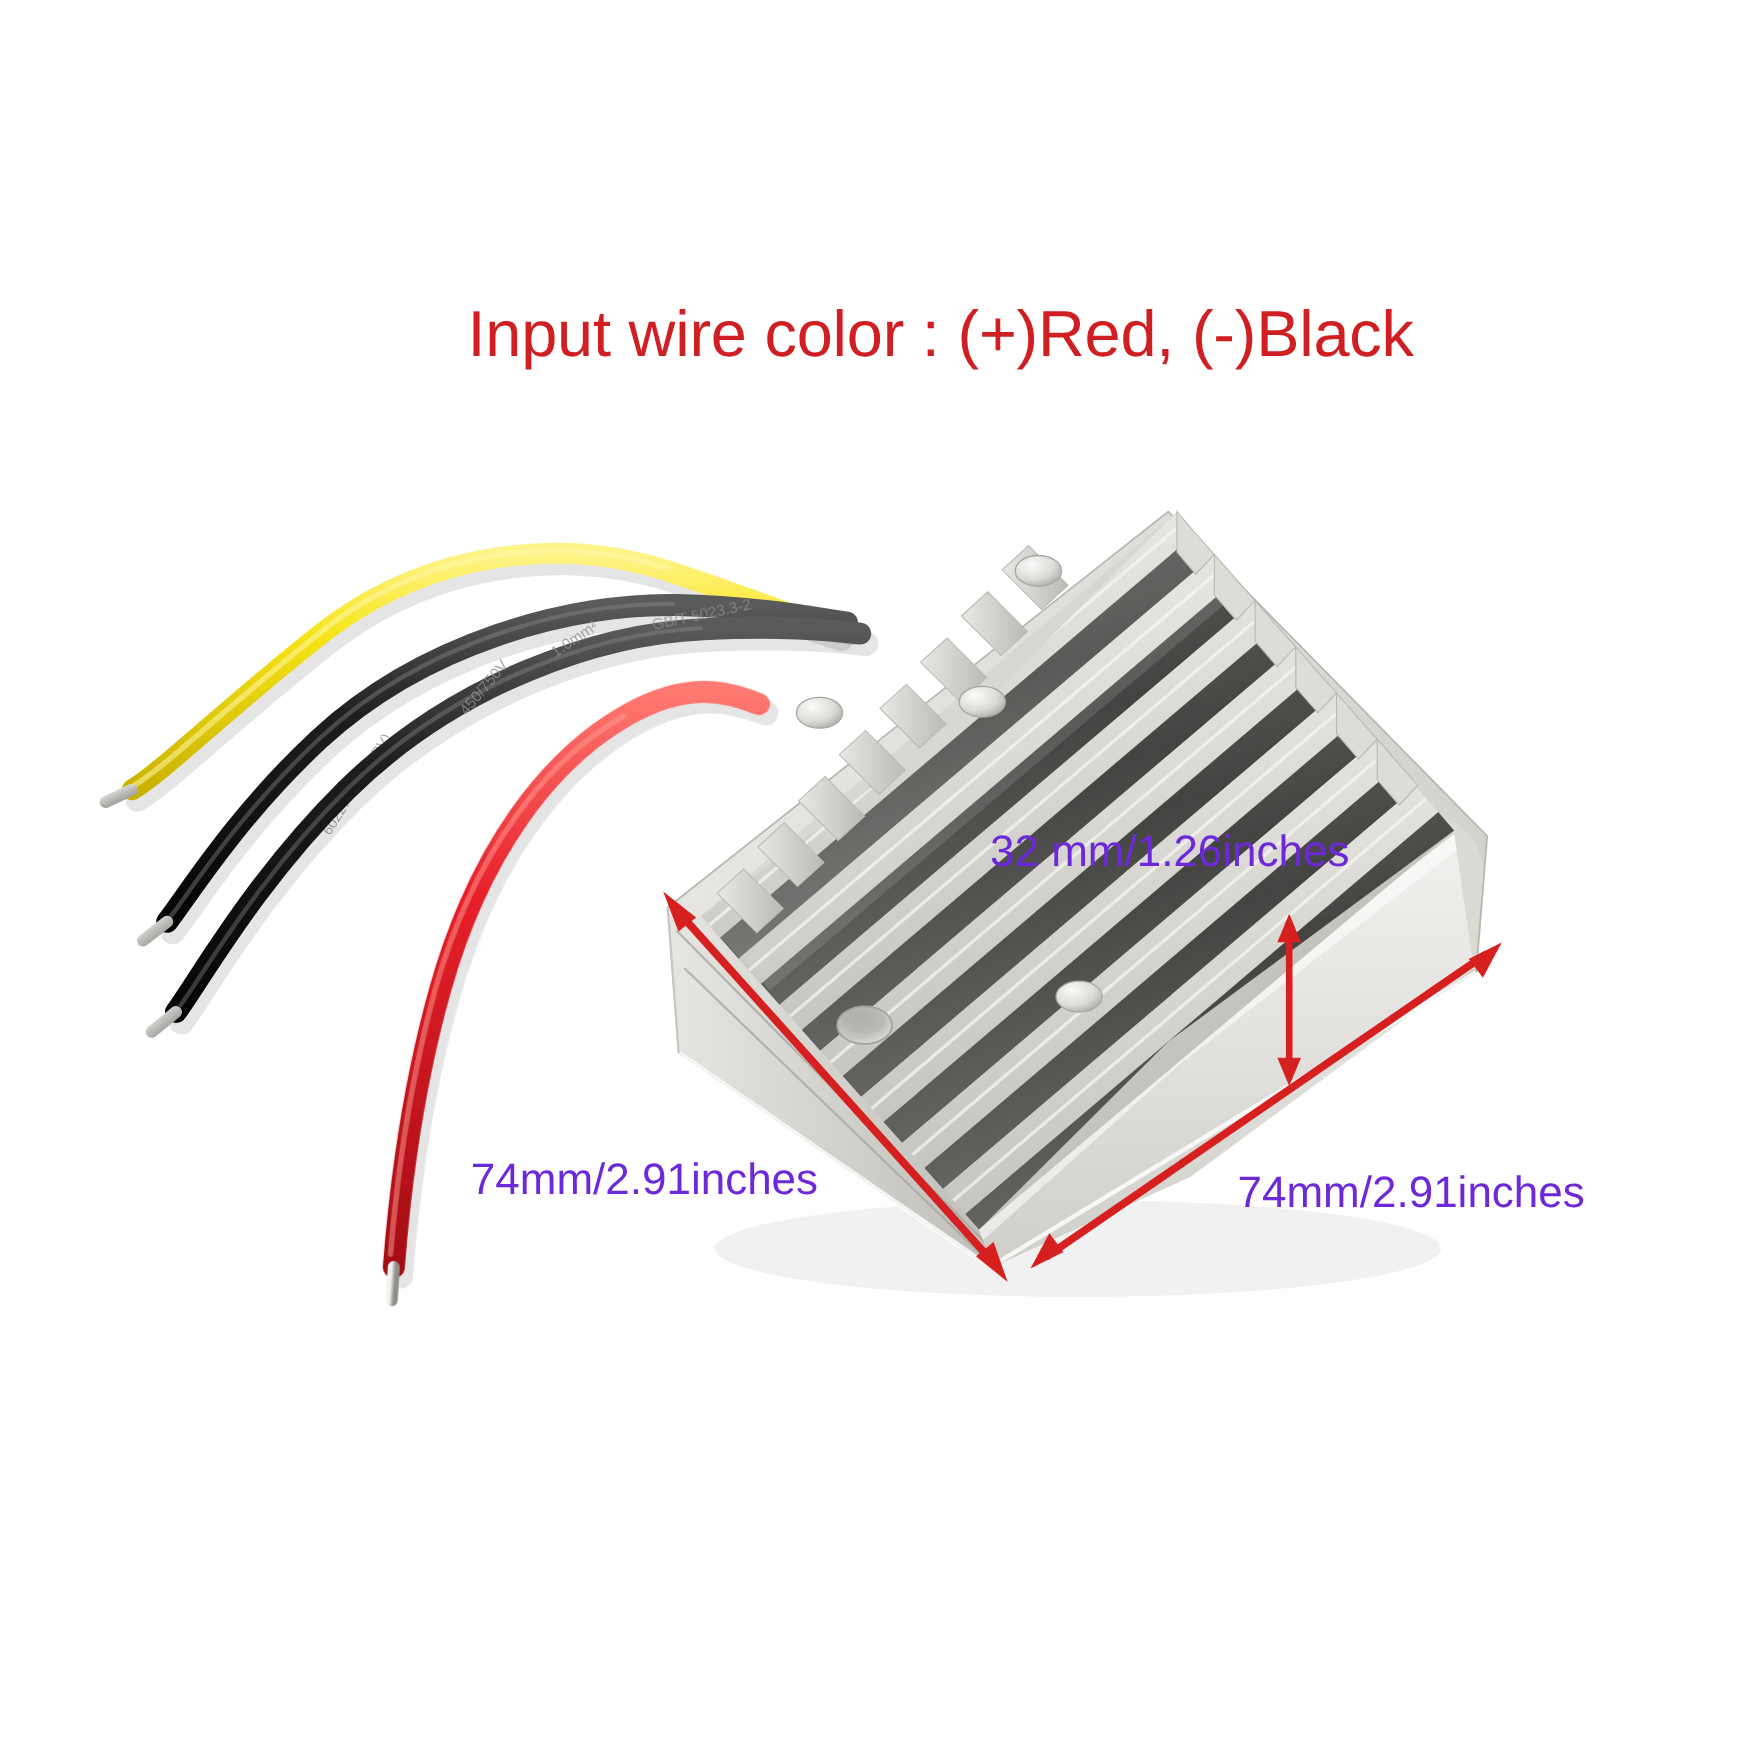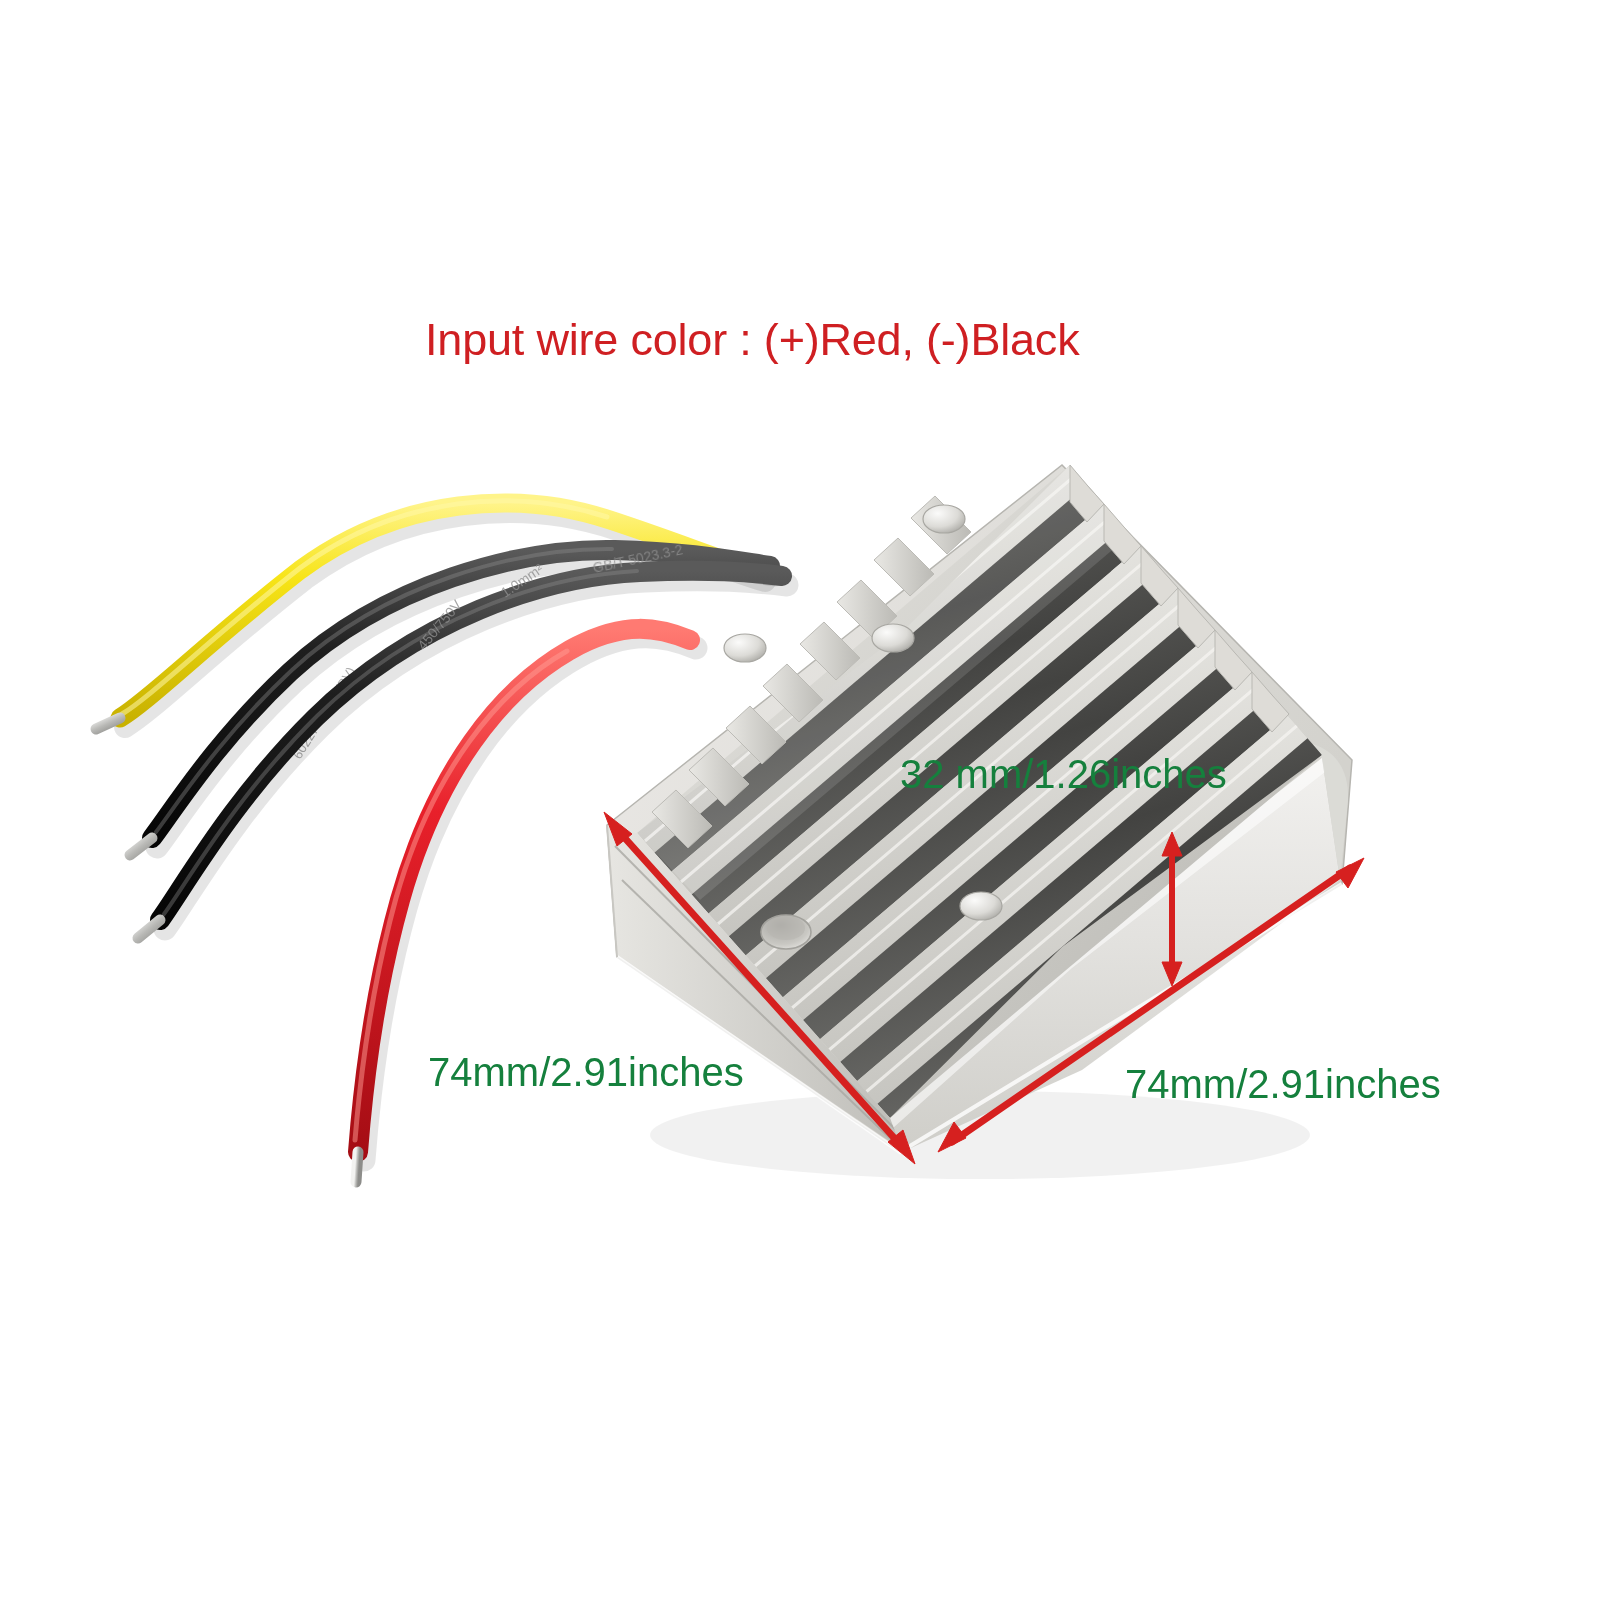--- a/index.html
+++ b/index.html
@@ -14,26 +14,26 @@
   svg#scene{position:absolute;left:0;top:0;width:1600px;height:1600px;display:block;}
 
   .anno-text{
     position:absolute;
     color:#cf1f22;
     font-family:"Liberation Sans",sans-serif;
     white-space:nowrap;
     letter-spacing:-0.2px;
     user-select:none;
   }
-  #note-input{left:425px;top:270px;font-size:45px;margin-top:44px;}
+  #note-input{left:425px;top:270px;font-size:59px;}
   #note-output{left:425px;top:342px;font-size:45px;}
 
   .dim-label{
     position:absolute;
-    color:#15803d;
+    color:#6d28d9;
     font-family:"Liberation Sans",sans-serif;
     white-space:nowrap;
     user-select:none;
   }
   #dim-height-label{left:900px;top:752px;font-size:40px;}
   #dim-left-label{left:428px;top:1050px;font-size:40px;}
   #dim-right-label{left:1125px;top:1062px;font-size:40px;}
 </style>
 </head>
 <body>

